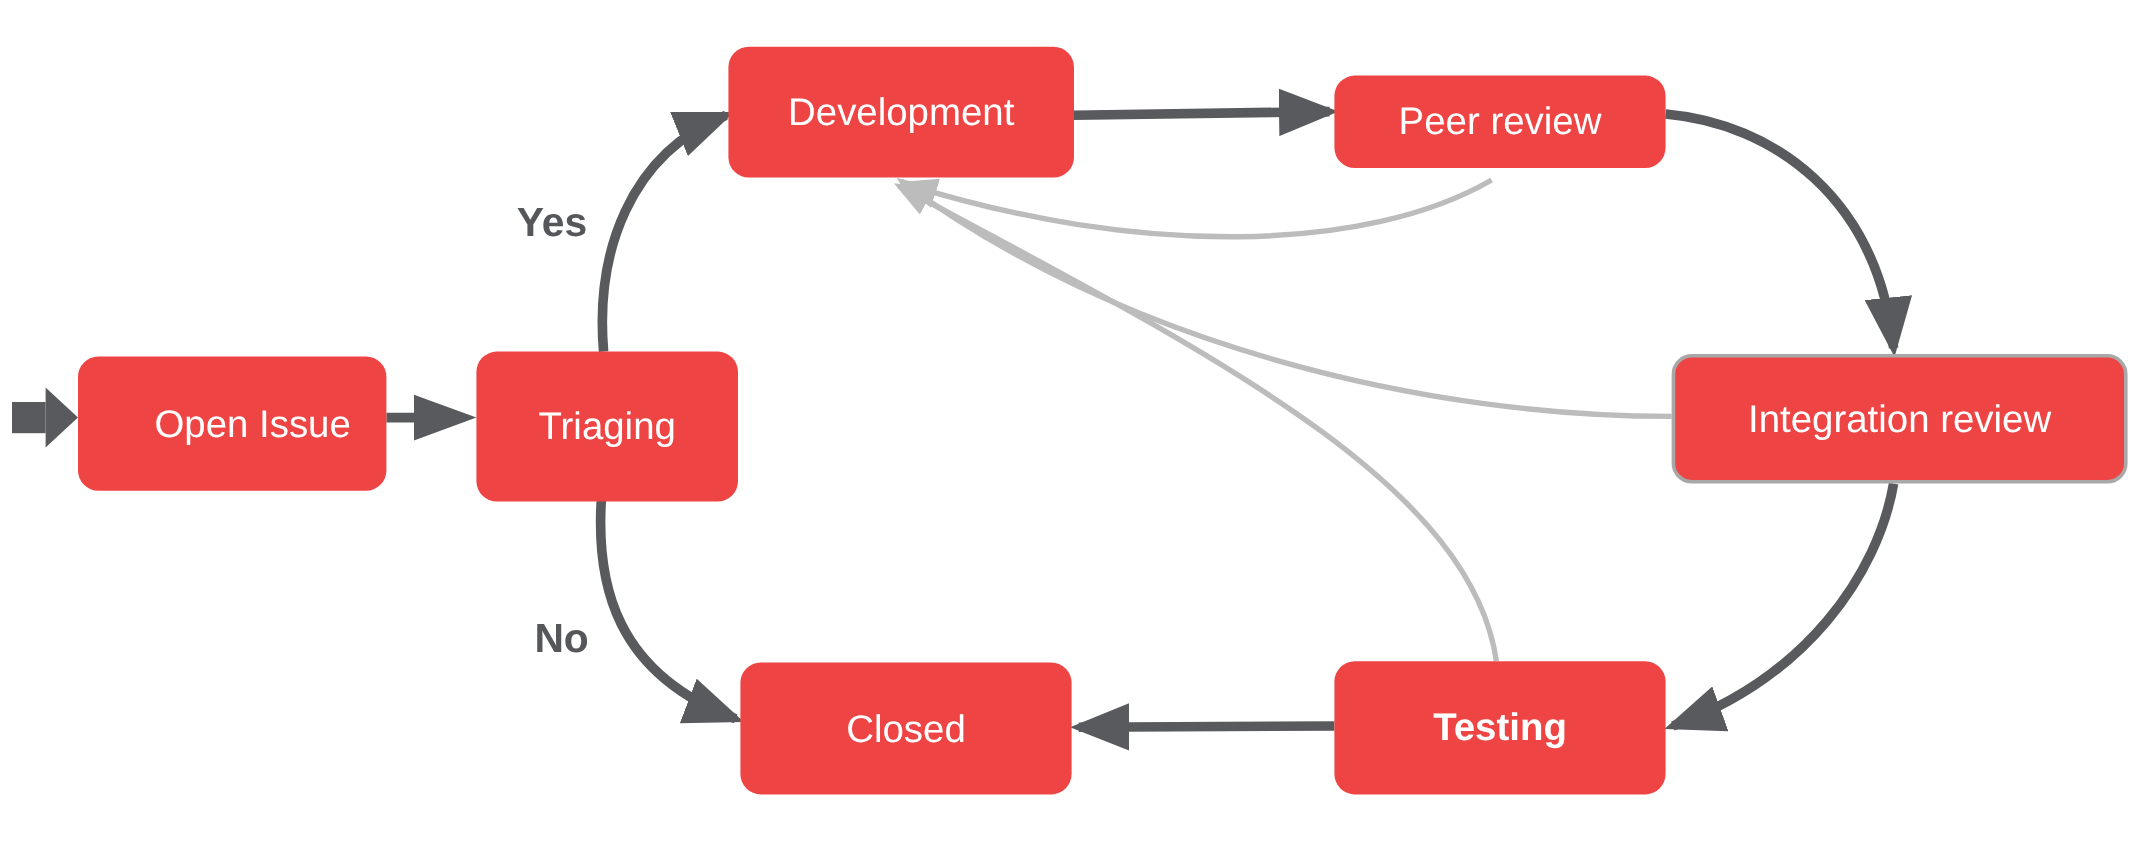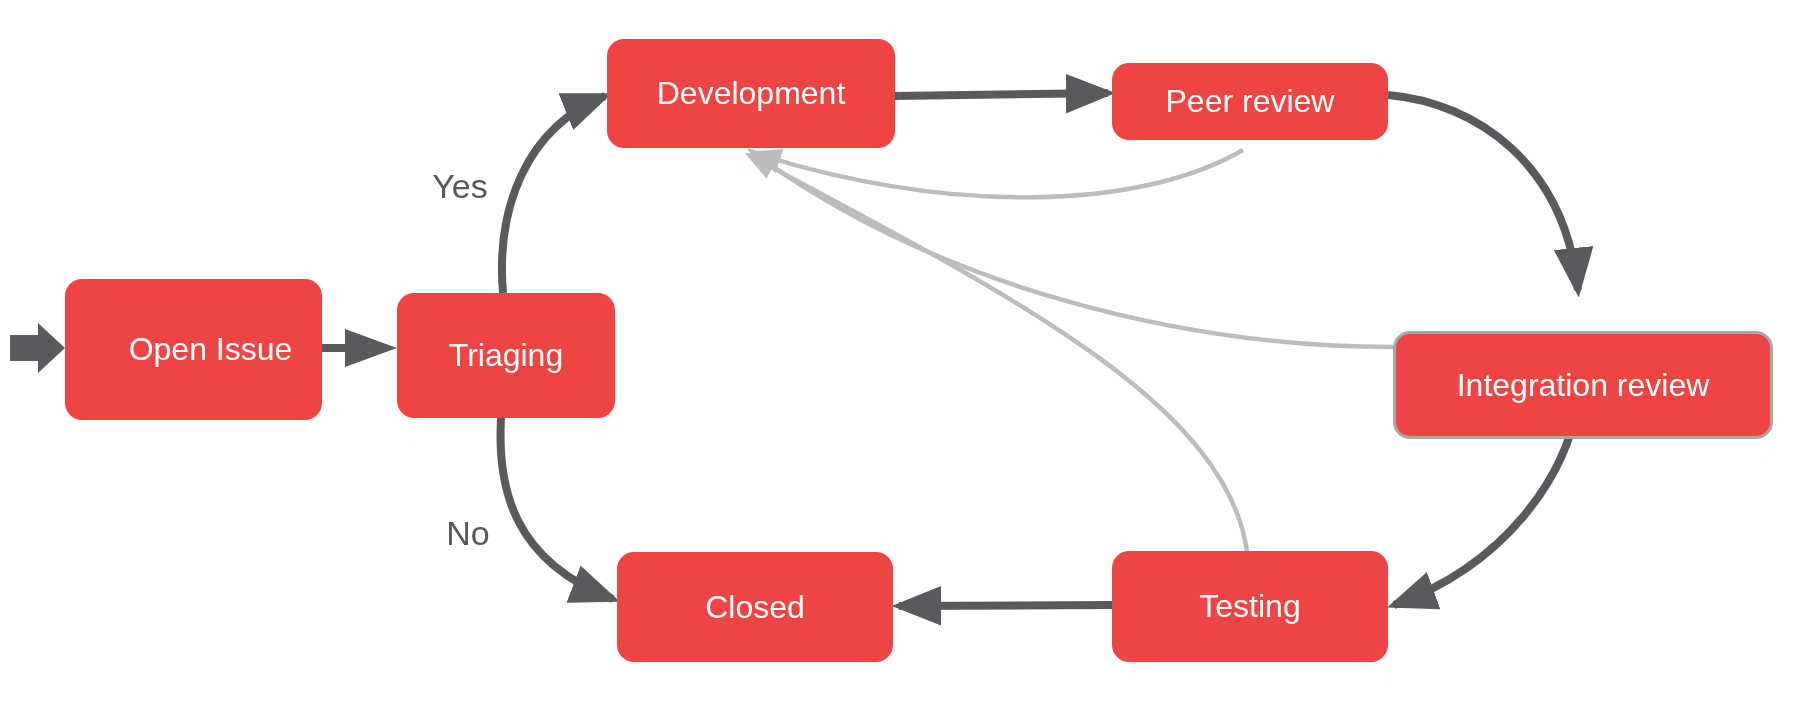--- a/index.html
+++ b/index.html
@@ -15,32 +15,32 @@
     position:absolute;
     background:#ef4444;
     color:#ffffff;
     border-radius:17px;
     display:flex;align-items:center;justify-content:center;
     font-size:32px;
     font-weight:400;
     white-space:nowrap;
     box-sizing:border-box;
   }
-  .n-open-issue        {left:65px;  top:279px; width:257px; height:141px;padding-left:34px;}
+  .n-open-issue        {left:65px;  top:297px; width:257px; height:112px;padding-left:34px;}
   .n-triaging          {left:397px; top:293px; width:218px; height:125px;}
   .n-development       {left:607px; top:39px;  width:288px; height:109px;}
   .n-peer-review       {left:1112px;top:28px;  width:276px; height:77px;margin-top:35px;}
-  .n-integration-review{left:1393px;top:295px; width:380px; height:108px; border:3px solid #a8a8a8;margin-top:36px;}
-  .n-testing           {left:1112px;top:551px; width:276px; height:111px;}
+  .n-integration-review{left:1393px;top:295px; width:380px; height:108px; border:3px solid #a8a8a8;}
+  .n-testing           {left:1112px;top:551px; width:276px; height:111px;font-weight:bold;}
   .n-closed            {left:617px; top:552px; width:276px; height:110px;text-align:right;}
   .edge-label{
     position:absolute;
     transform:translate(-50%,-50%);
     font-size:34px;
-    font-weight:400;
+    font-weight:700;
     color:#55575a;
   }
   .lbl-yes{left:460px;top:186px;}
   .lbl-no {left:468px;top:533px;}
 </style>
 </head>
 <body>
 
 <div class="canvas">
 

